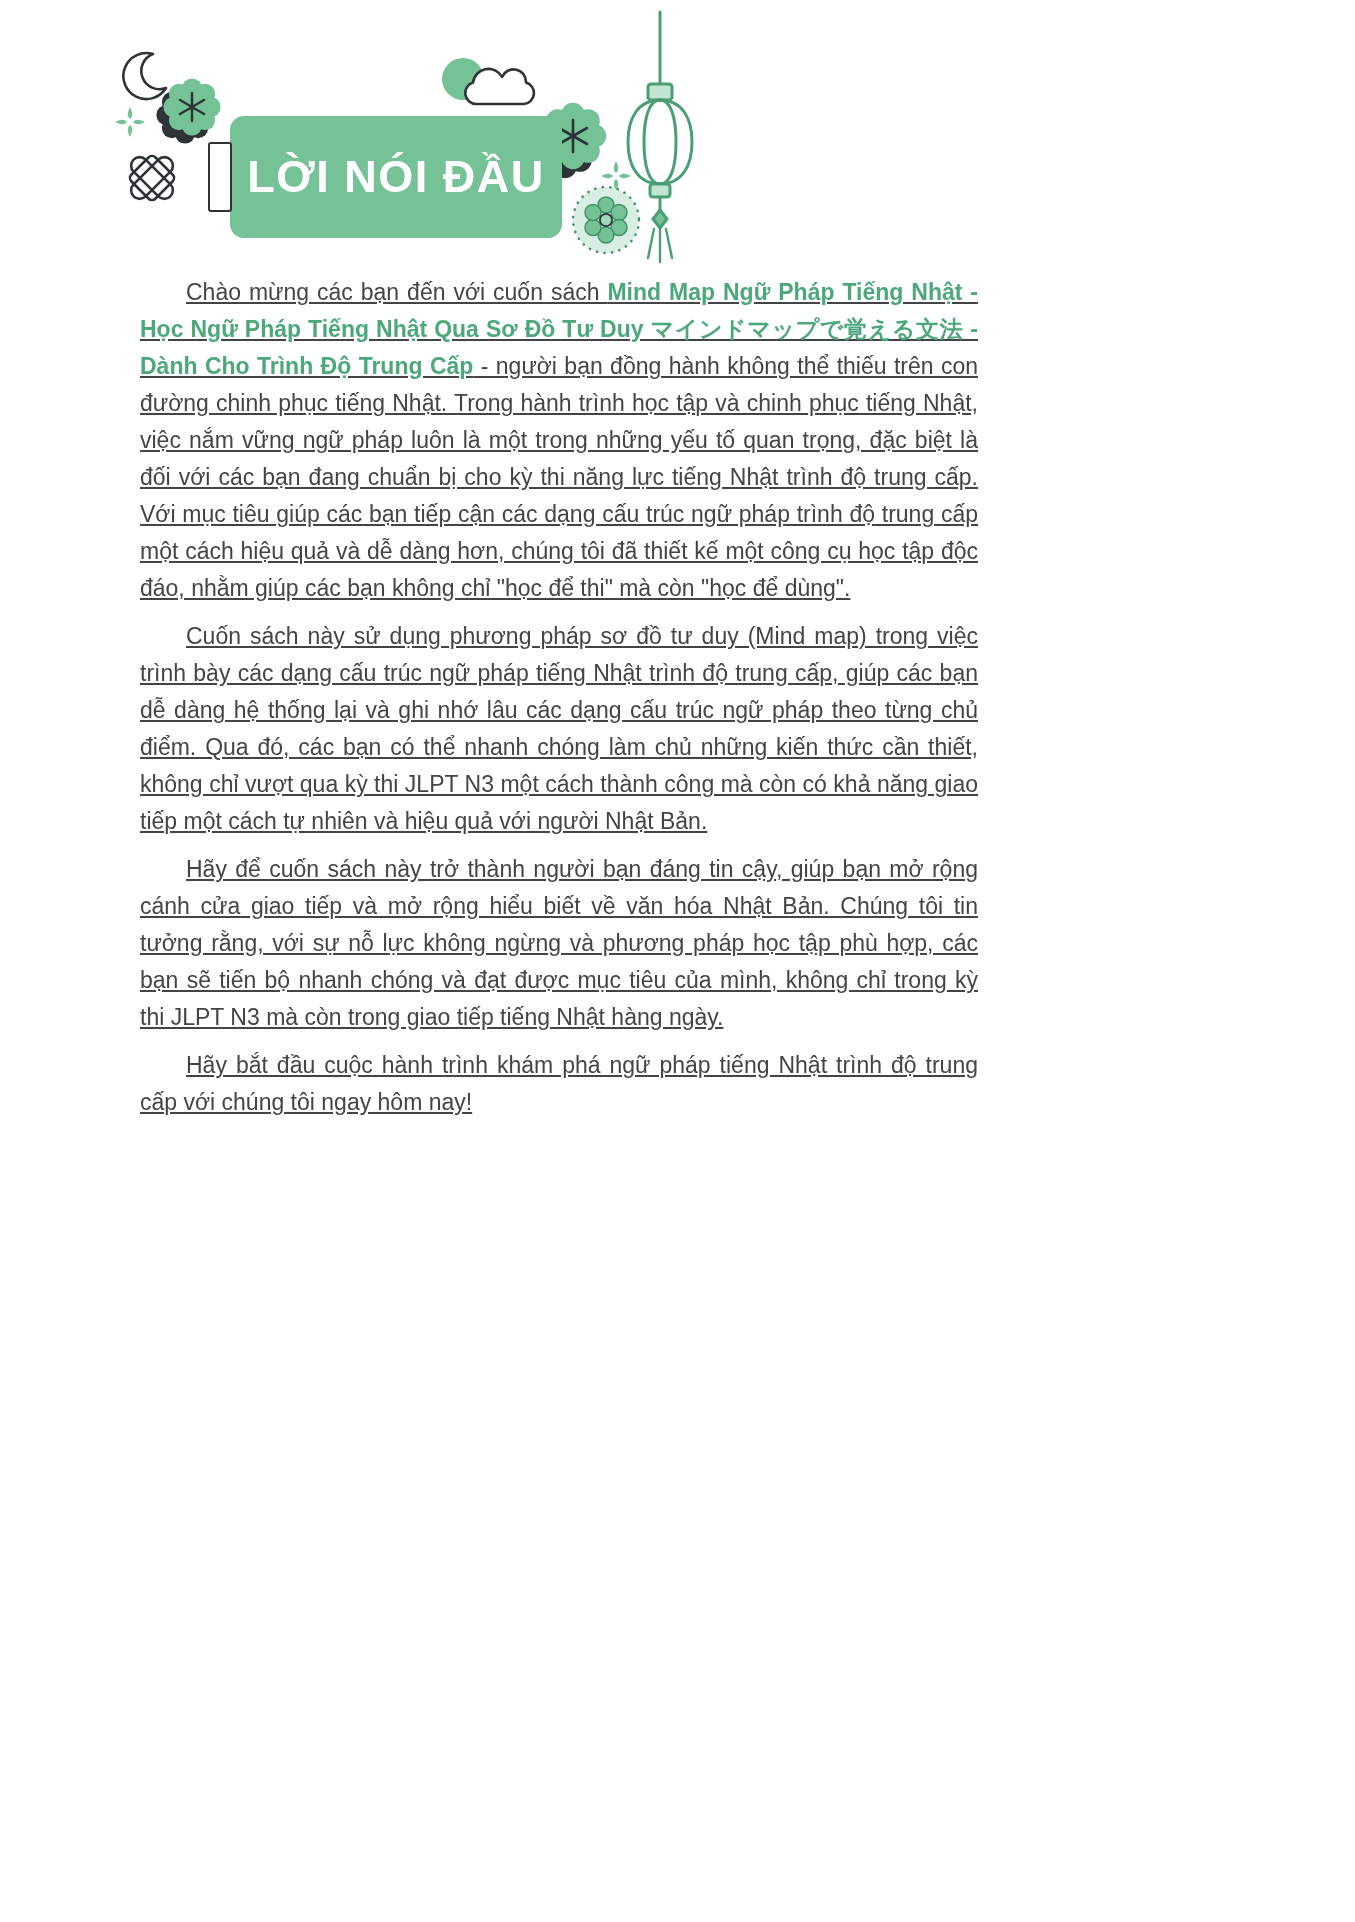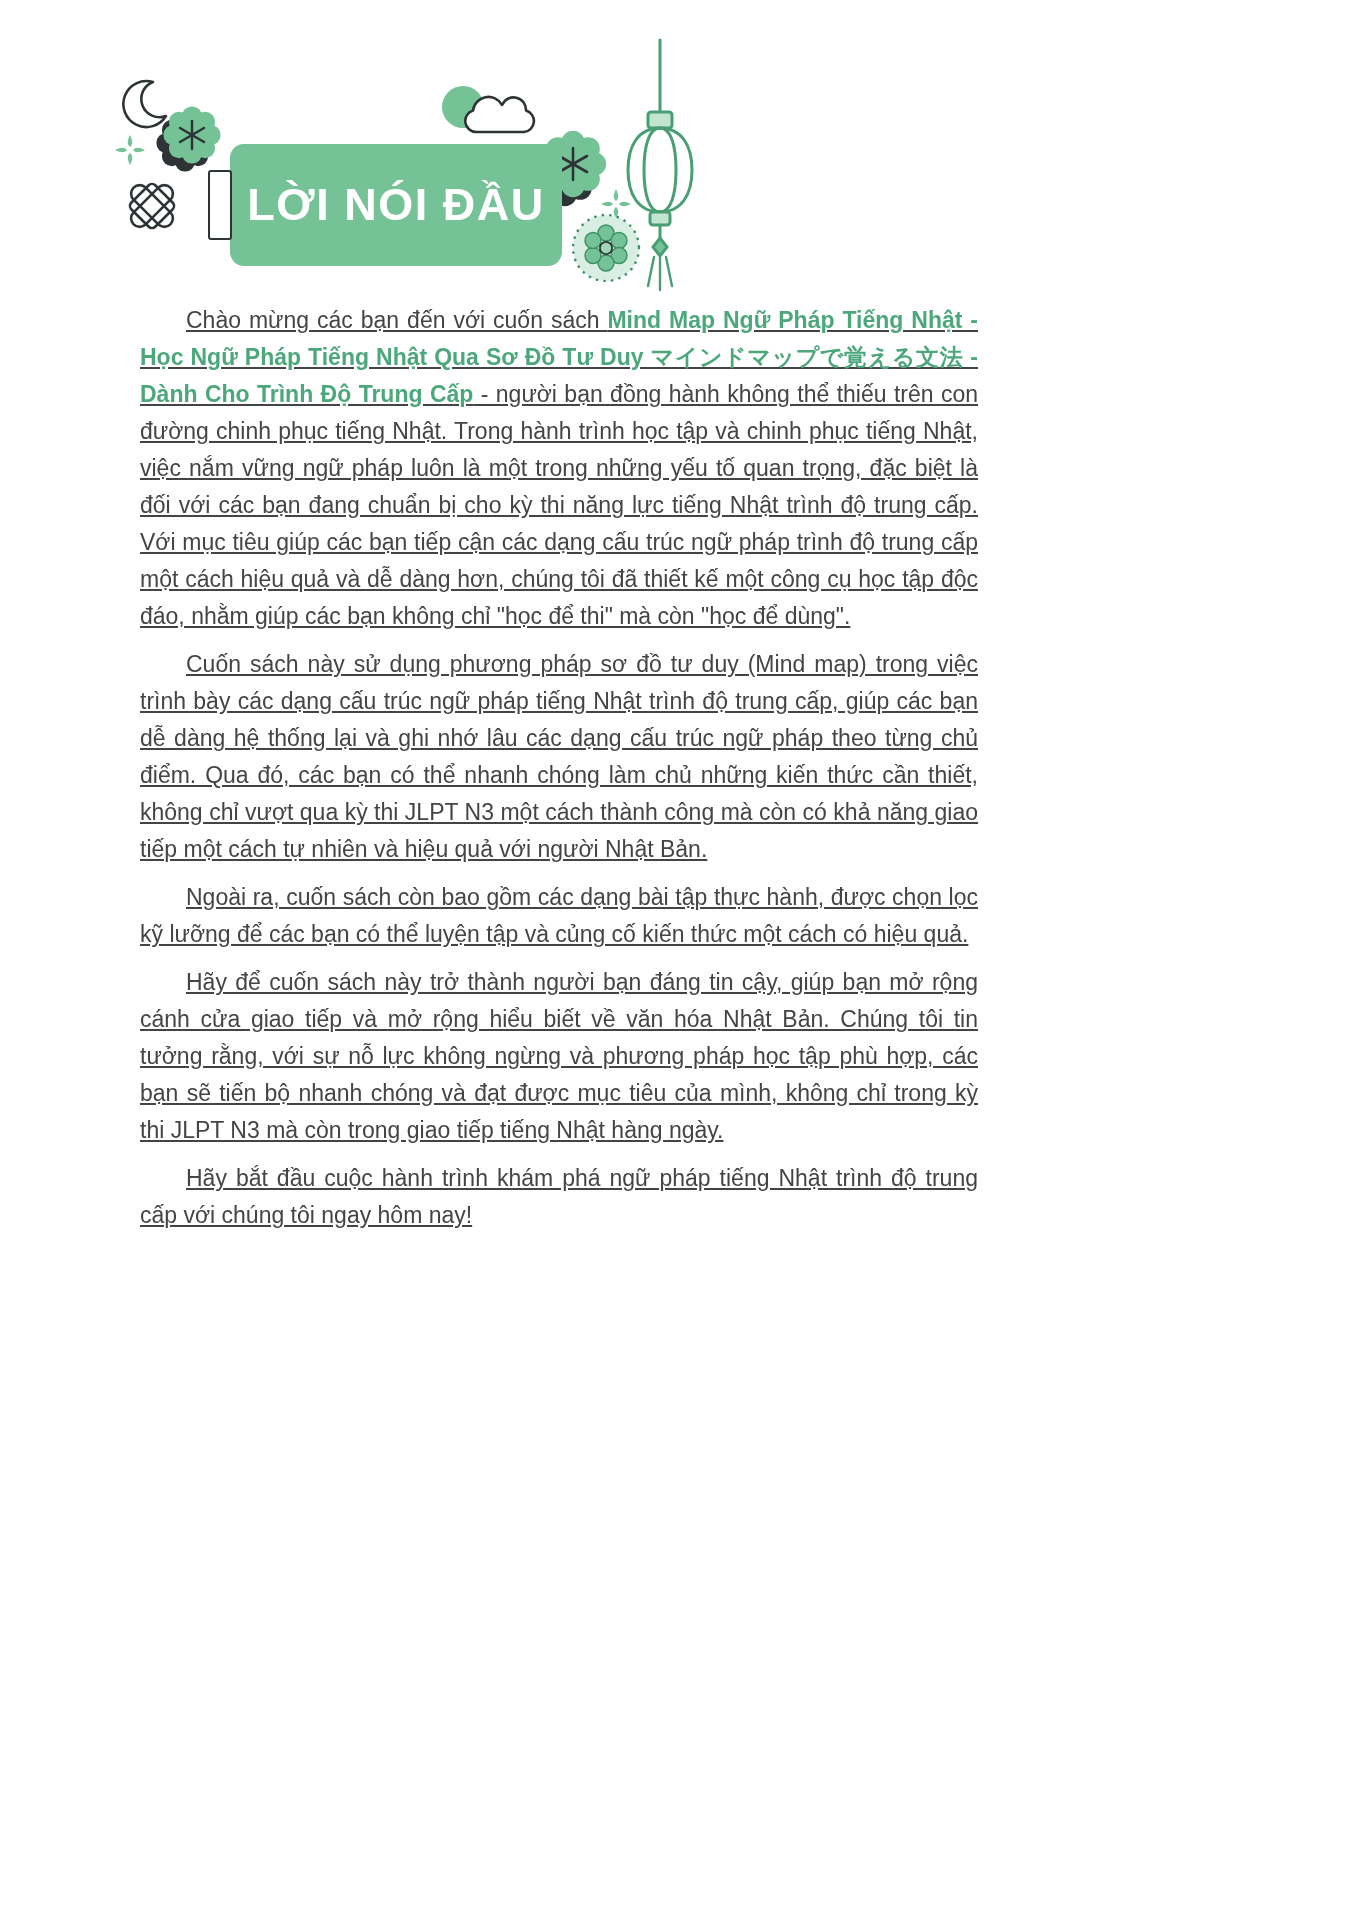--- a/index.html
+++ b/index.html
@@ -6,21 +6,21 @@
     --accent:#4ca87b;
     --banner:#74c296;
     --ink:#424446;
     --outline:#2e3436;
     --leaf_light:#9ed6b8;
     --leaf_medium:#5fb588;
   }
   *{margin:0;padding:0;box-sizing:border-box;}
   html,body{background:#ffffff;}
   body{font-family:"Liberation Sans","DejaVu Sans",sans-serif;color:var(--ink);}
-  .page{position:relative;width:1355px;height:1628px;background:#fff;overflow:hidden;margin-top:28px;}
+  .page{position:relative;width:1355px;height:1628px;background:#fff;overflow:hidden;}
   .deco{position:absolute;}
 
   
   .banner{position:absolute;left:230px;top:116px;width:332px;height:122px;
           background:var(--banner);border-radius:14px;display:flex;align-items:center;
           justify-content:center;z-index:1;}
   .banner h1{color:#ffffff;font-size:45px;font-weight:bold;letter-spacing:1.5px;white-space:nowrap;}
   .pole-tab{position:absolute;left:208px;top:142px;width:24px;height:70px;background:#ffffff;
             border:2.6px solid var(--outline);border-radius:3px;z-index:2;}
 
@@ -148,21 +148,20 @@
         <line x1="46" y1="220" x2="46" y2="252" stroke-width="2.4"></line>
         <line x1="52" y1="219" x2="58" y2="248" stroke-width="2.4"></line>
       </g>
     </svg>
 
   </header>
 
   <main class="content">
     <p><span>Chào mừng các bạn đến với cuốn sách </span><span class="highlight">Mind Map Ngữ Pháp Tiếng Nhật - Học Ngữ Pháp Tiếng Nhật Qua Sơ Đồ Tư Duy マインドマップで覚える文法 -Dành Cho Trình Độ Trung Cấp</span><span> - người bạn đồng hành không thể thiếu trên con đường chinh phục tiếng Nhật. Trong hành trình học tập và chinh phục tiếng Nhật, việc nắm vững ngữ pháp luôn là một trong những yếu tố quan trọng, đặc biệt là đối với các bạn đang chuẩn bị cho kỳ thi năng lực tiếng Nhật trình độ trung cấp. Với mục tiêu giúp các bạn tiếp cận các dạng cấu trúc ngữ pháp trình độ trung cấp một cách hiệu quả và dễ dàng hơn, chúng tôi đã thiết kế một công cụ học tập độc đáo, nhằm giúp các bạn không chỉ "học để thi" mà còn "học để dùng".</span></p>
     <p>Cuốn sách này sử dụng phương pháp sơ đồ tư duy (Mind map) trong việc trình bày các dạng cấu trúc ngữ pháp tiếng Nhật trình độ trung cấp, giúp các bạn dễ dàng hệ thống lại và ghi nhớ lâu các dạng cấu trúc ngữ pháp theo từng chủ điểm. Qua đó, các bạn có thể nhanh chóng làm chủ những kiến thức cần thiết, không chỉ vượt qua kỳ thi JLPT N3 một cách thành công mà còn có khả năng giao tiếp một cách tự nhiên và hiệu quả với người Nhật Bản.</p>
-    <p>Ngoài ra, cuốn sách còn bao gồm các dạng bài tập thực hành, được chọn lọc kỹ lưỡng để các bạn có thể luyện tập và củng cố kiến thức một cách có hiệu quả.</p>
     <p>Hãy để cuốn sách này trở thành người bạn đáng tin cậy, giúp bạn mở rộng cánh cửa giao tiếp và mở rộng hiểu biết về văn hóa Nhật Bản. Chúng tôi tin tưởng rằng, với sự nỗ lực không ngừng và phương pháp học tập phù hợp, các bạn sẽ tiến bộ nhanh chóng và đạt được mục tiêu của mình, không chỉ trong kỳ thi JLPT N3 mà còn trong giao tiếp tiếng Nhật hàng ngày.</p>
     <p>Hãy bắt đầu cuộc hành trình khám phá ngữ pháp tiếng Nhật trình độ trung cấp với chúng tôi ngay hôm nay!</p>
   </main>
 
   <footer class="footer">
     <span class="footer-title">Mindmap Ngữ pháp tiếng Nhật</span>
     <span class="footer-sep"></span>
     <span class="footer-page">3</span>
   </footer>
 

